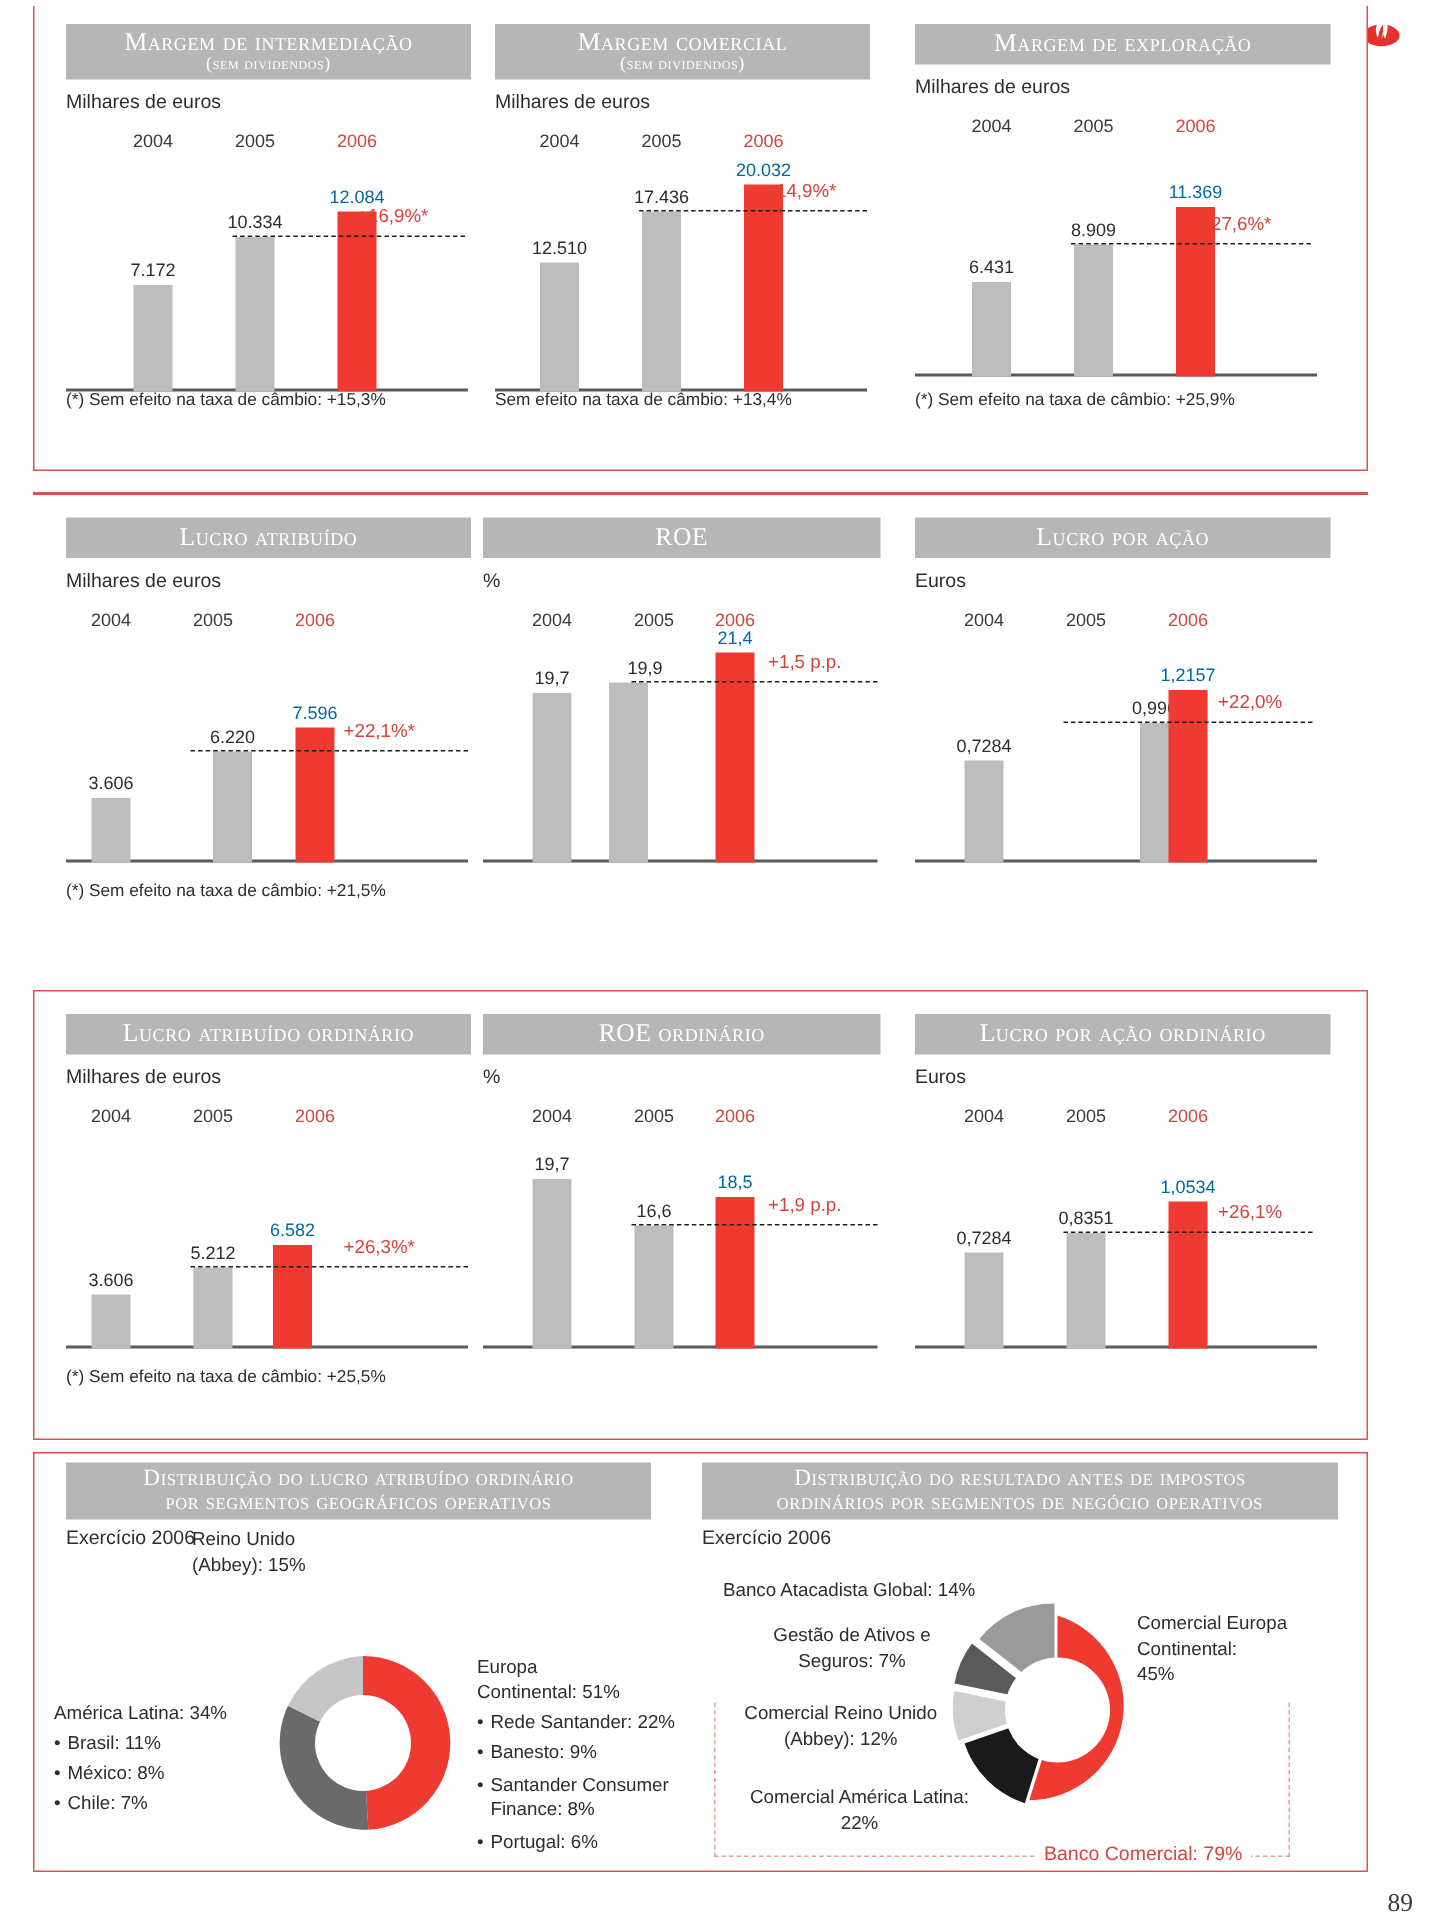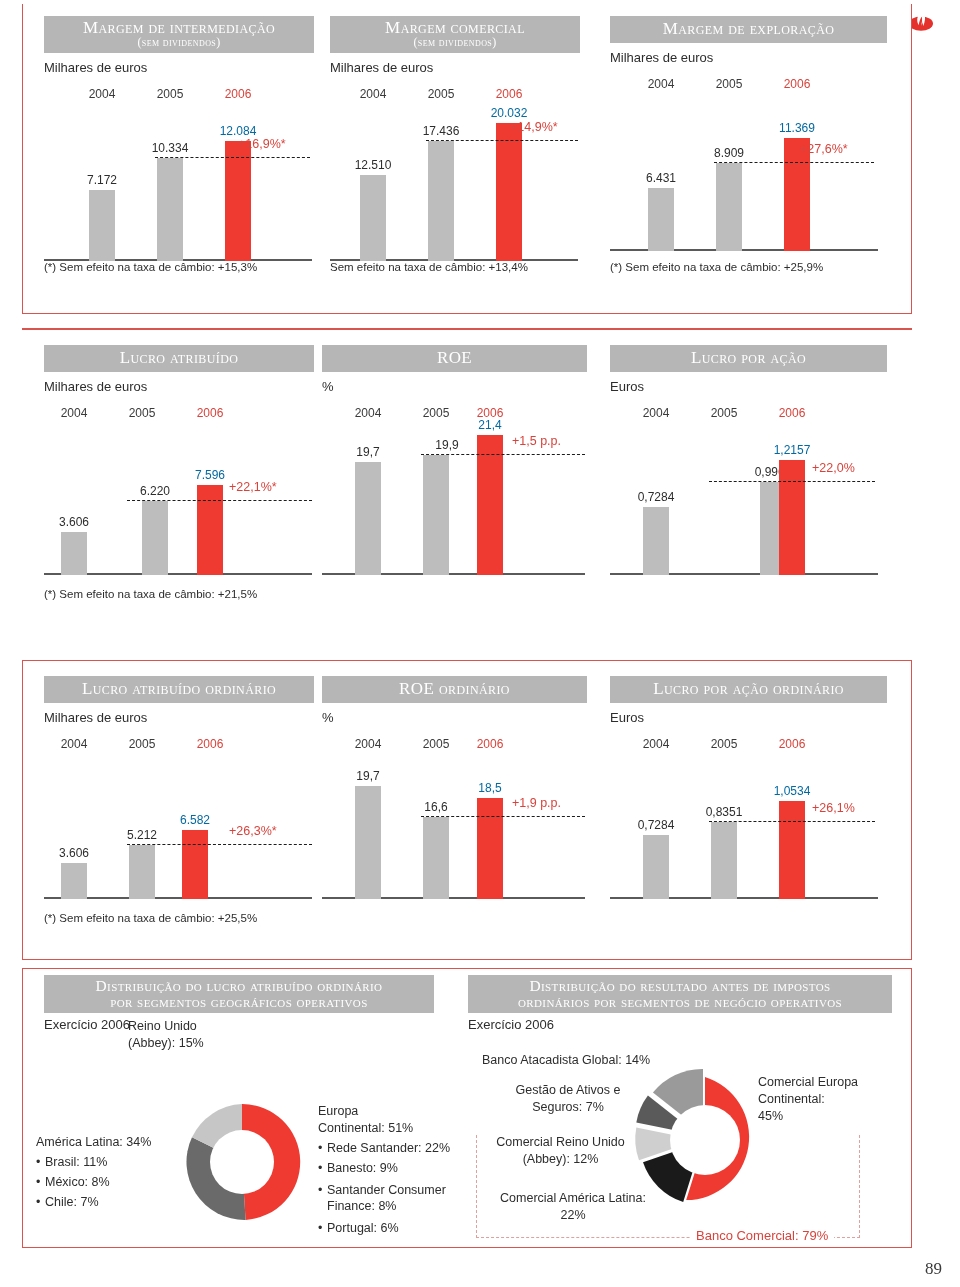--- a/index.html
+++ b/index.html
@@ -240,21 +240,21 @@
     <div class="band">
       <span>ROE</span>
     </div>
     <div class="unit">%</div>
     <div class="chart" style="height:175px; margin-top:6px;">
       <div class="axis" style="bottom:0px; width:263px;"></div>
       <div class="bar grey" style="left:33px; height:175px;">
         <div class="col" style="height:113px;"></div>
         <div class="vlabel" style="bottom:116px;">19,7</div>
       </div>
-      <div class="bar grey" style="left:101px; height:175px;padding-left:48px;">
+      <div class="bar grey" style="left:84px; height:175px;padding-left:48px;">
         <div class="col" style="height:120px;"></div>
         <div class="vlabel" style="bottom:123px;">19,9</div>
       </div>
       <div class="bar red" style="left:155px; height:175px;">
         <div class="col" style="height:140px;"></div>
         <div class="vlabel" style="bottom:143px;">21,4</div>
       </div>
       <div class="dashline" style="left:99px; bottom:120px; width:164px;"></div>
       <div class="delta" style="left:190px; bottom:127px;">+1,5 p.p.</div>
       <div class="xlabel" style="left:46px;">2004</div>

